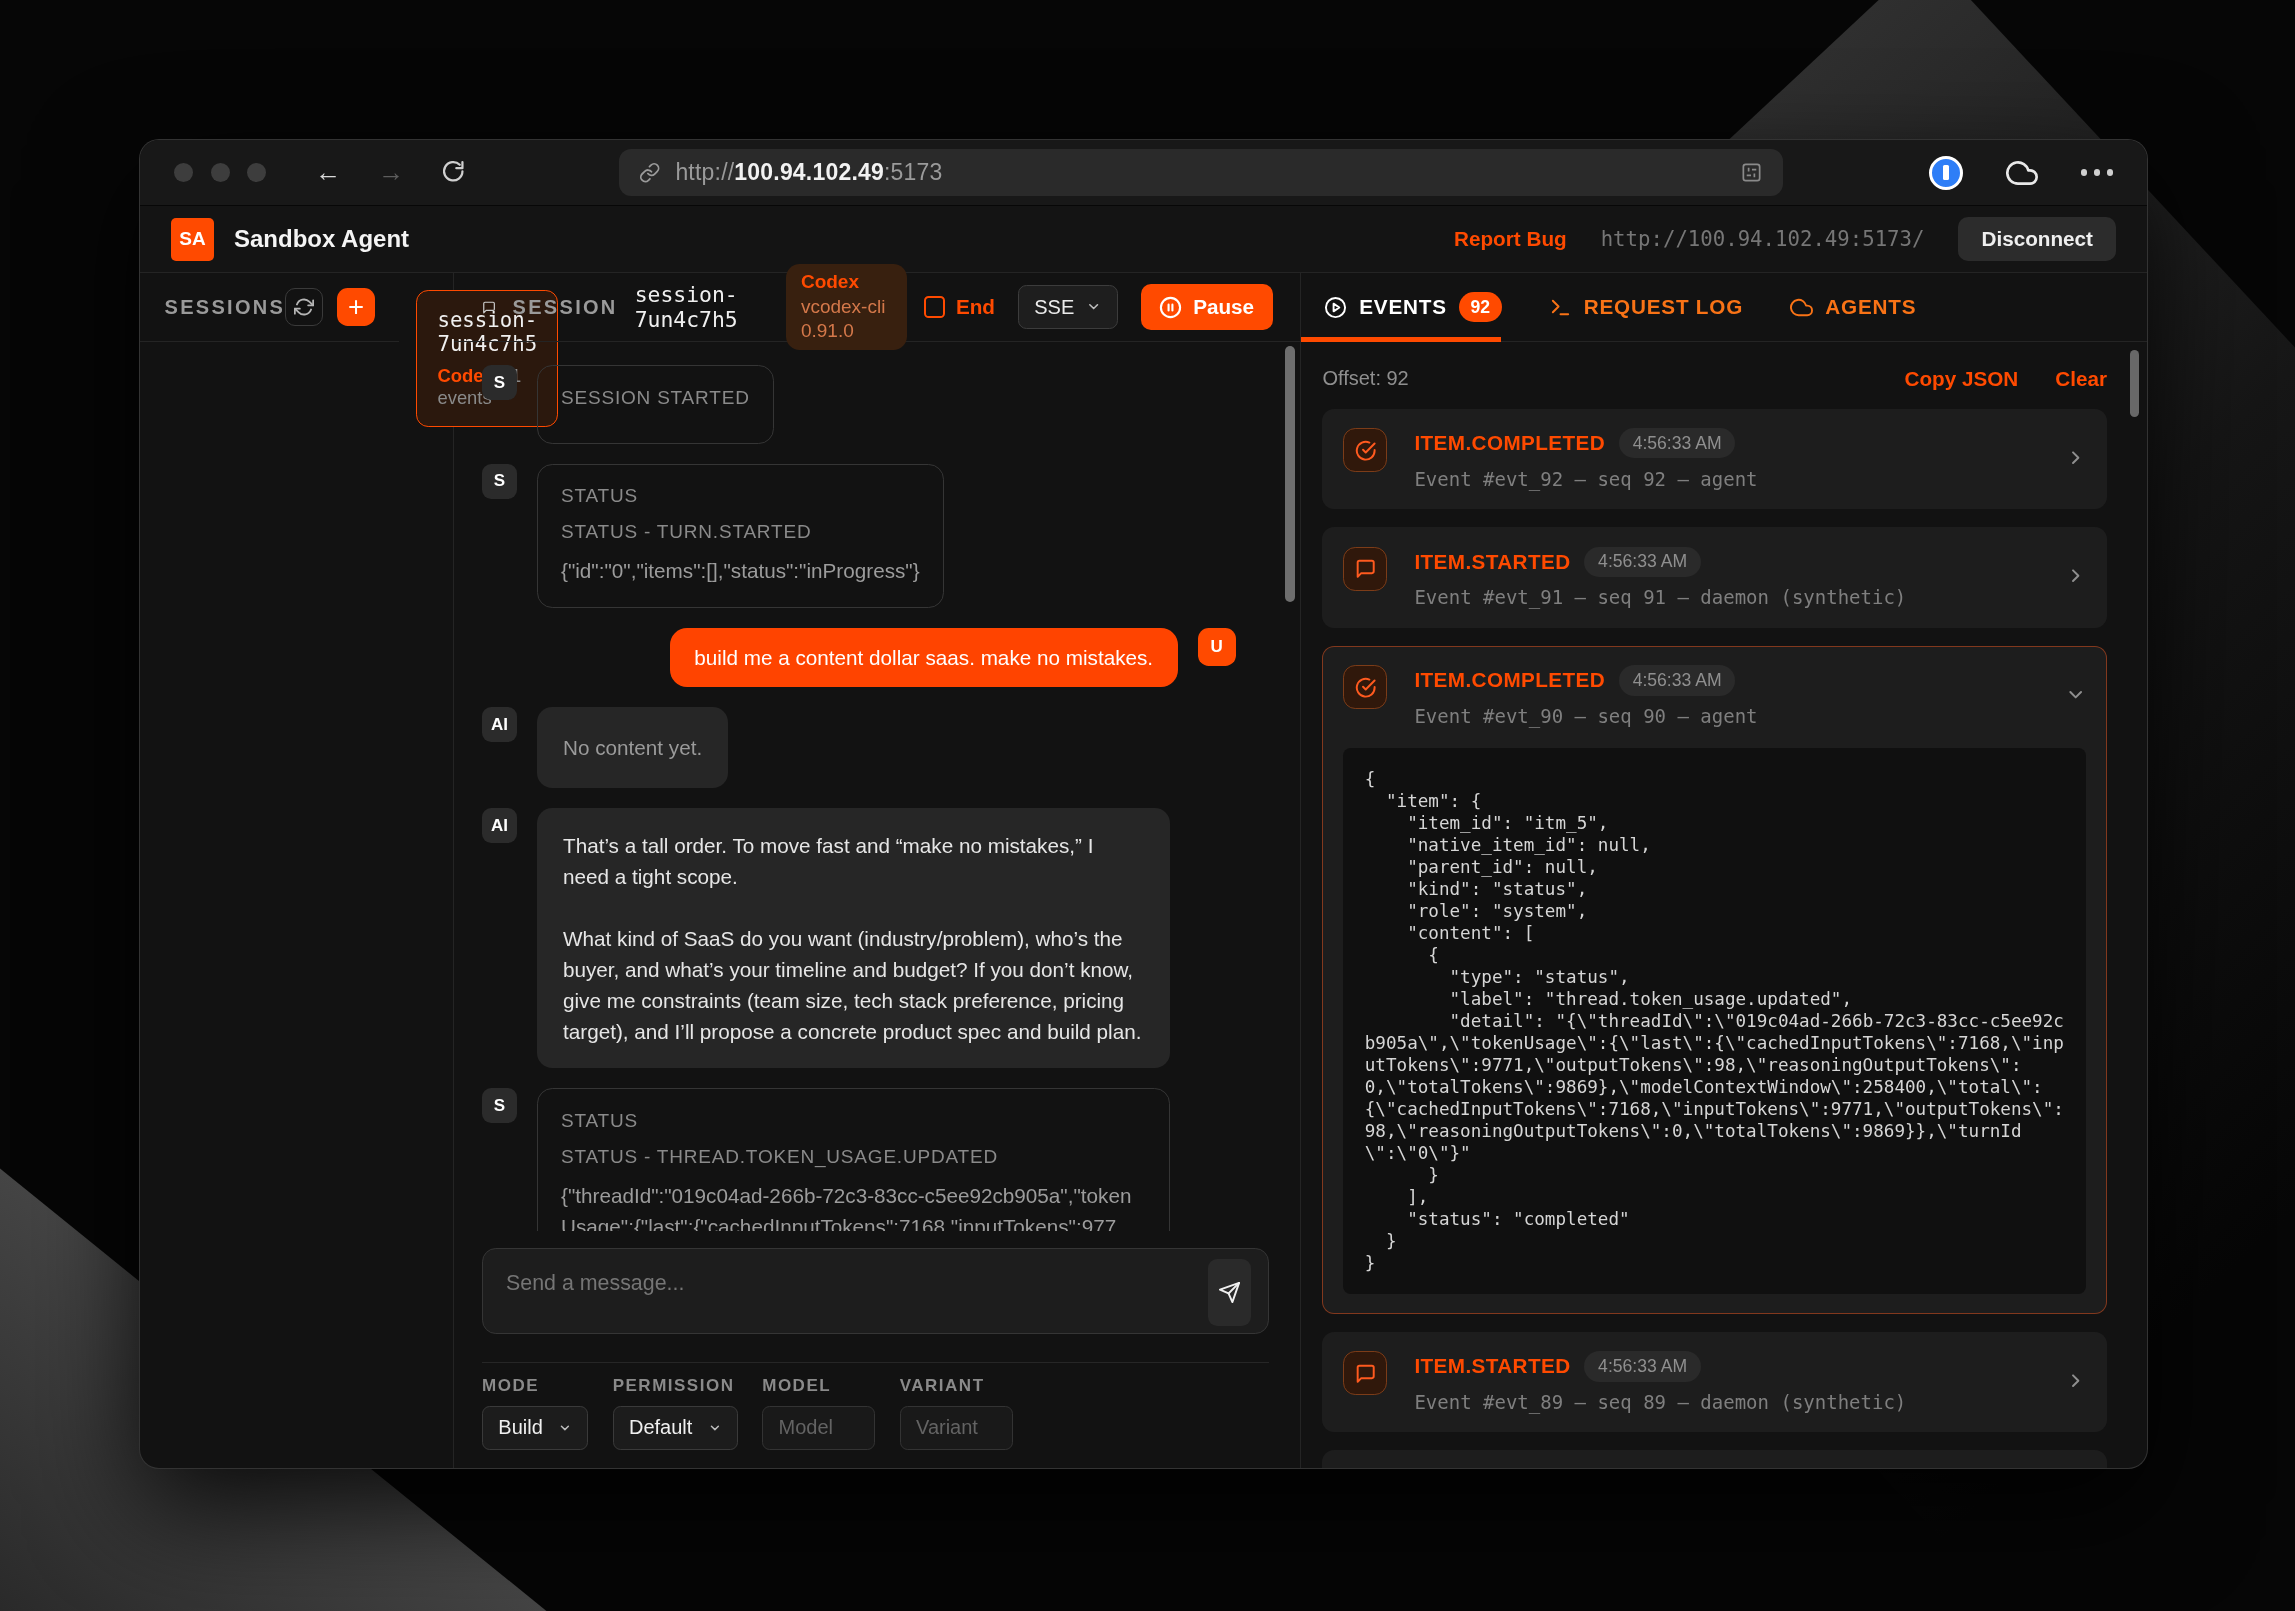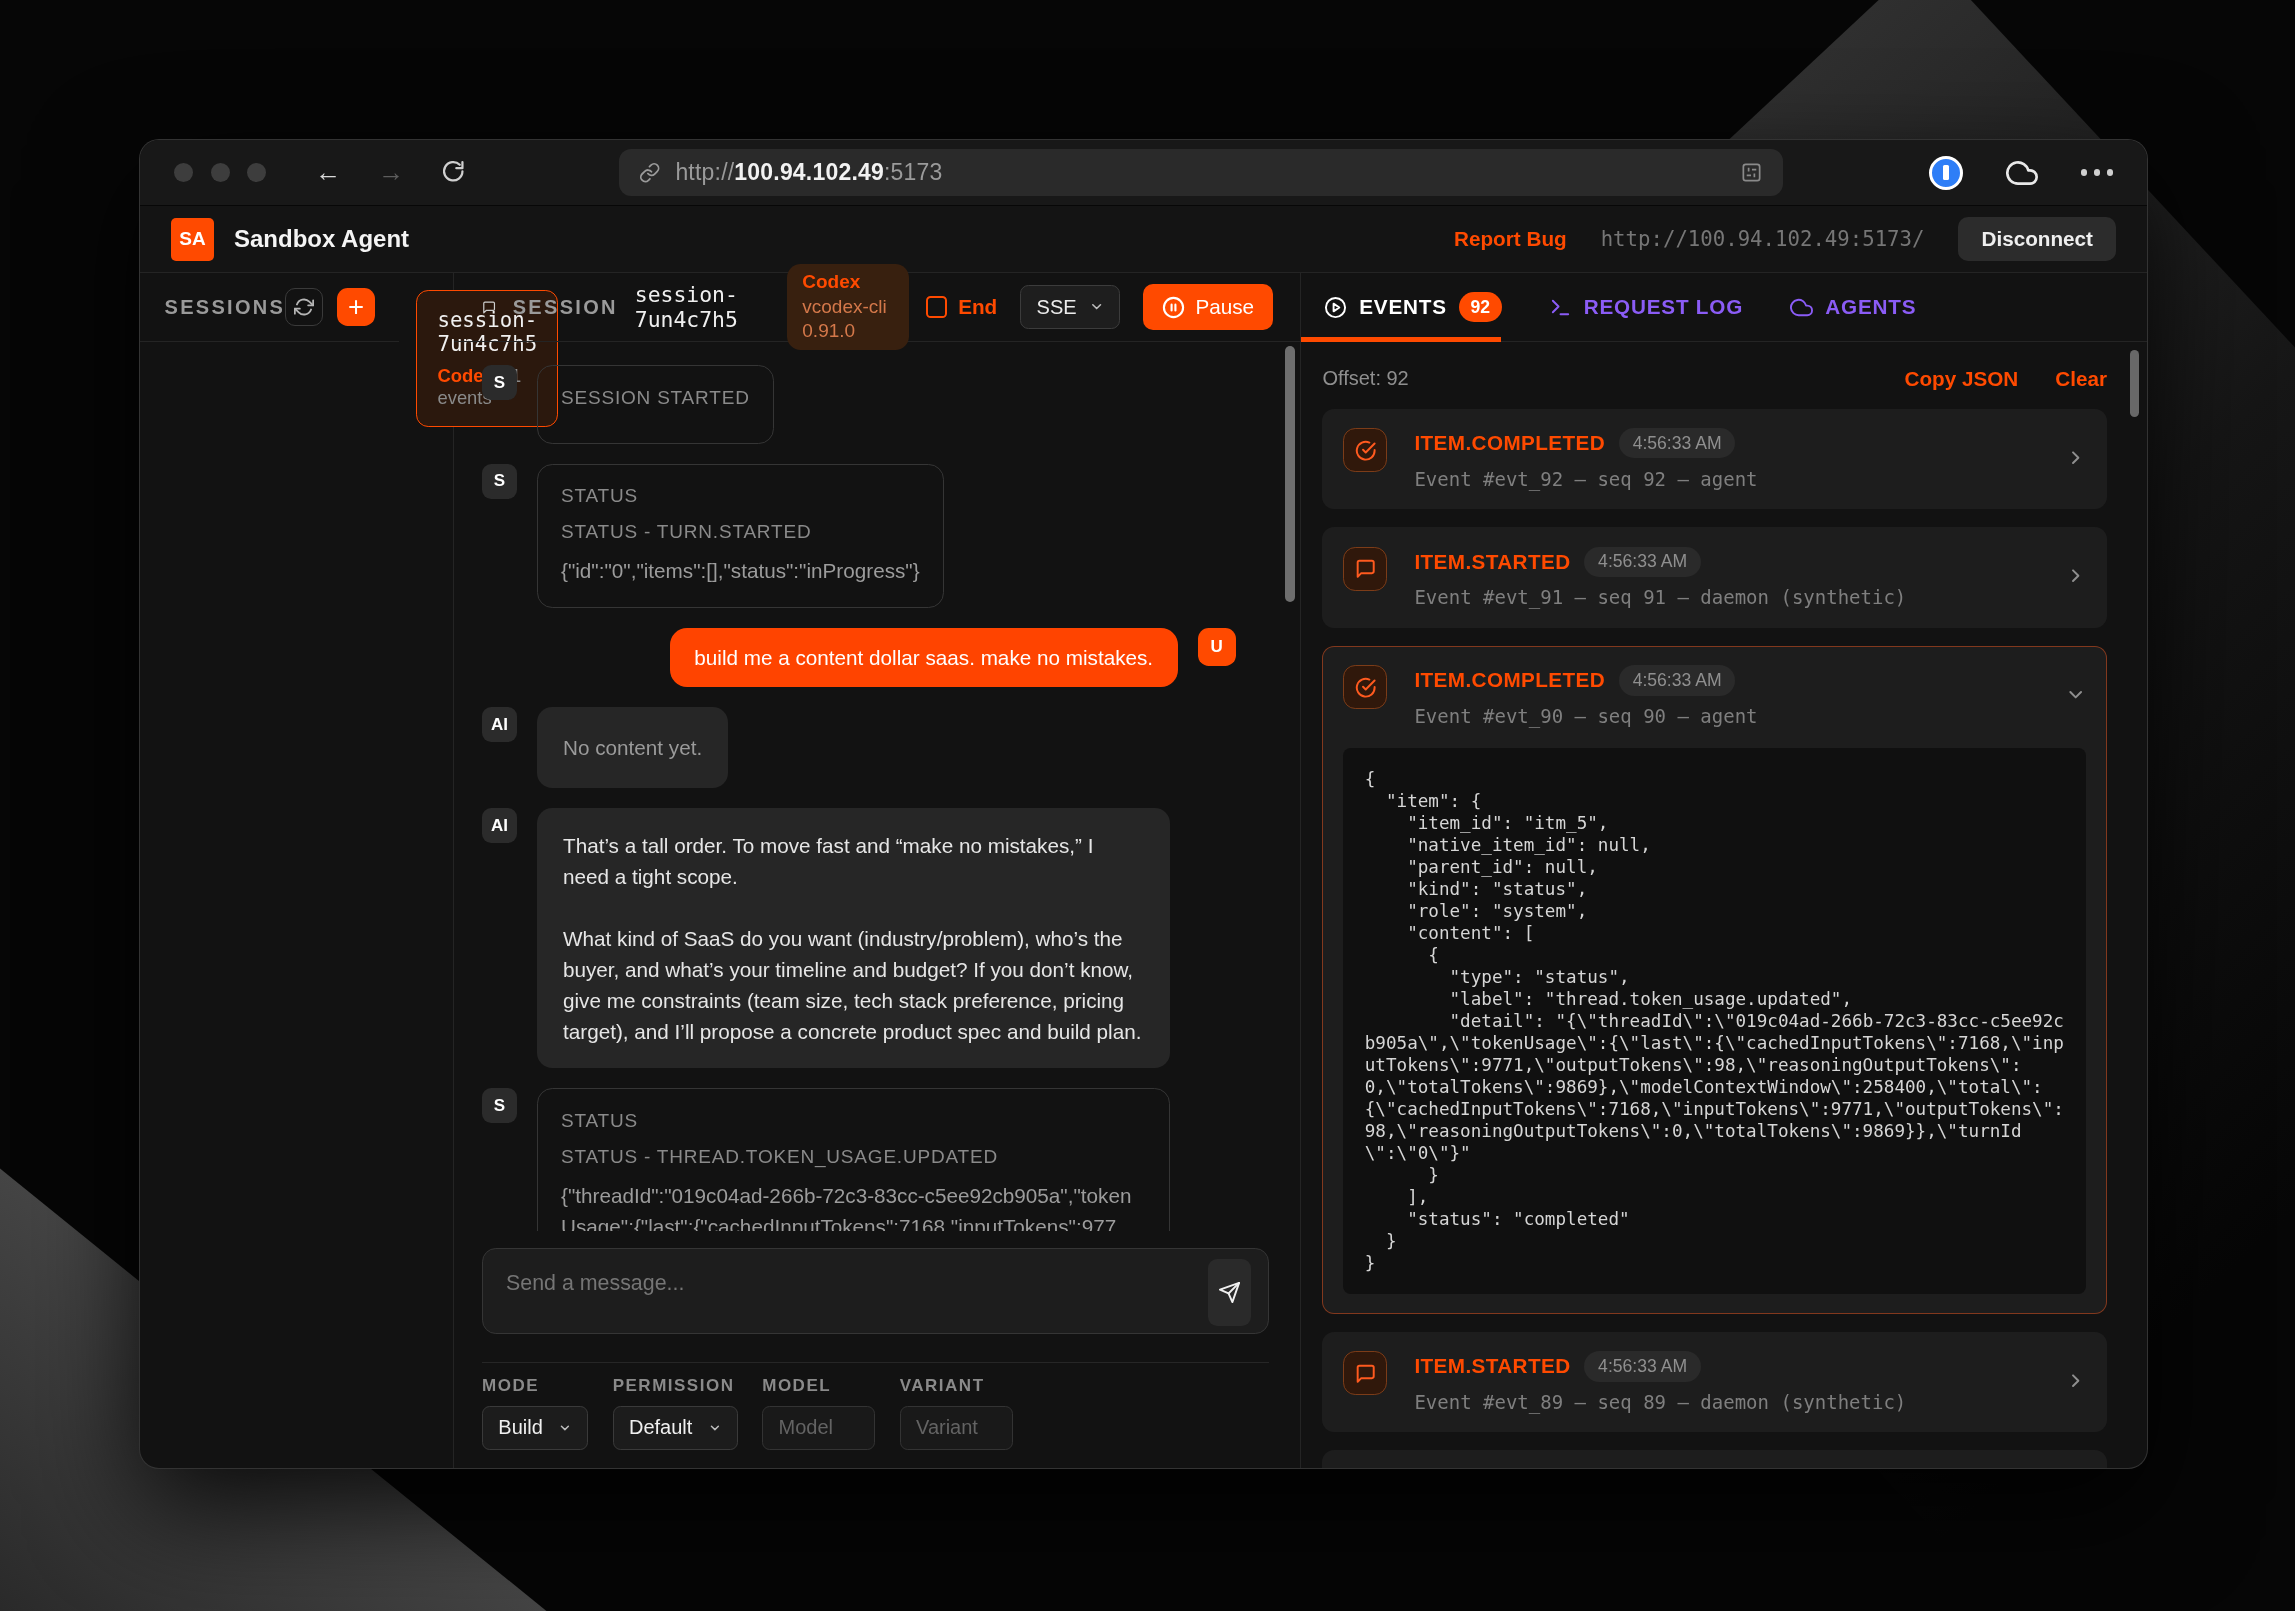--- a/index.html
+++ b/index.html
@@ -96,21 +96,21 @@
   .codex-badge .rest, .codex-badge .ver { color:#d4784a; }
   .chat-head .hcontrols { margin-left:auto; display:flex; align-items:center; gap:23px; }
   .end-ctl { display:flex; align-items:center; gap:10.7px; }
   .end-box { width:21.4px; height:21.4px; border:2.3px solid #ff4a00; border-radius:4.6px; }
   .end-lbl { color:#ff4a00; font-size:20.7px; font-weight:700; }
   .sse-select { height:44px; background:#1e1e1e; border:0.8px solid #3c3c3c; border-radius:8.4px;
     display:flex; align-items:center; gap:12.2px; padding:0 15.3px; color:#ececec; font-size:20px; }
   .sse-select svg { width:15.3px; height:15.3px; stroke:#bdbdbd; stroke-width:2.5; fill:none;
     stroke-linecap:round; stroke-linejoin:round; }
   .pause-btn { height:46px; background:#ff4a00; border-radius:10px; display:flex; align-items:center;
-    gap:10.7px; padding:0 18.4px; color:#fff; font-size:20.7px; font-weight:400; }
+    gap:10.7px; padding:0 18.4px; color:#fff; font-size:20.7px; font-weight:700; }
   .pause-btn svg { width:23px; height:23px; stroke:#fff; stroke-width:2.2; fill:none; stroke-linecap:round; }
 
   
   .messages { flex:1; min-height:0; overflow:hidden; padding:23px 46px 0 28px; display:flex;
     flex-direction:column; gap:20px; }
   .msg { display:flex; gap:20px; align-items:flex-start; }
   .avatar { width:35px; height:35px; border-radius:9.2px; background:#2b2b2b; color:#fff;
     font-weight:700; font-size:17px; display:flex; align-items:center; justify-content:center; flex:0 0 35px; }
   .avatar.user { background:#ff4a00; width:38px; height:38px; border-radius:10.7px; flex-basis:38px; }
   .sys-bubble { border:0.8px solid #353535; border-radius:15.3px; padding:20.7px 23px; }
@@ -147,21 +147,21 @@
     display:inline-flex; align-items:center; gap:15.3px; padding:0 15.3px; color:#f0f0f0; font-size:20px; }
   .sel svg { width:13.8px; height:13.8px; stroke:#bdbdbd; stroke-width:2.5; fill:none;
     stroke-linecap:round; stroke-linejoin:round; }
   .inp { height:44px; width:113px; background:#191919; border:0.8px solid #333; border-radius:7.7px;
     padding:0 15.3px; color:#dddddd; font-size:20px; font-family:"Liberation Sans", sans-serif; outline:none; }
   .inp::placeholder { color:#636363; }
 
   
   .ev-tabs { height:69px; flex:0 0 69px; border-bottom:0.8px solid #242424; display:flex;
     align-items:center; gap:47px; padding:0 23px; position:relative; }
-  .tab { display:flex; align-items:center; gap:12.2px; color:#8b5cf6; font-size:20.7px; font-weight:700;
+  .tab { display:flex; align-items:center; gap:12.2px; color:#f97316; font-size:20.7px; font-weight:700;
     letter-spacing:0.8px; }
   .tab svg { width:23px; height:23px; stroke:currentColor; stroke-width:2; fill:none;
     stroke-linecap:round; stroke-linejoin:round; }
   .tab.active { color:#ffffff; }
   .tab-badge { background:#ff4a00; color:#fff; font-size:17.6px; font-weight:700; border-radius:764px;
     padding:4.6px 11.5px; letter-spacing:0; }
   .tab-underline { position:absolute; left:0; bottom:-0.8px; width:200px; height:4.6px; background:#ff4a00; }
   .ev-content { flex:1; min-height:0; overflow:hidden; padding:24.5px 40px 0 21.4px; position:relative;
     display:flex; flex-direction:column; gap:18.4px; }
   .ev-meta-row { display:flex; align-items:center; }

